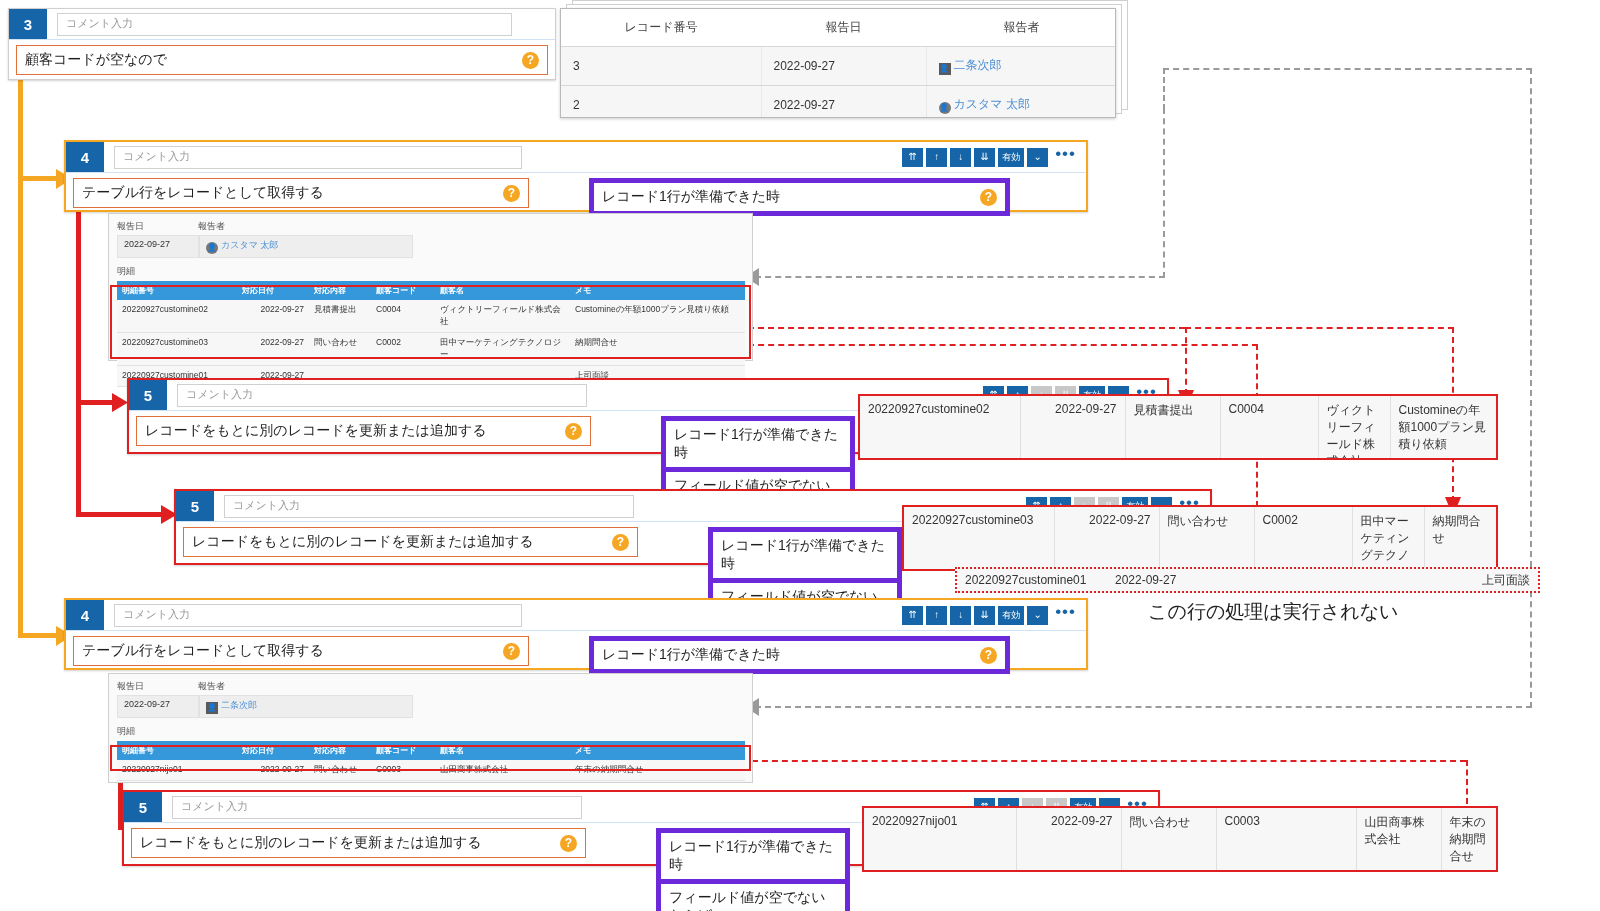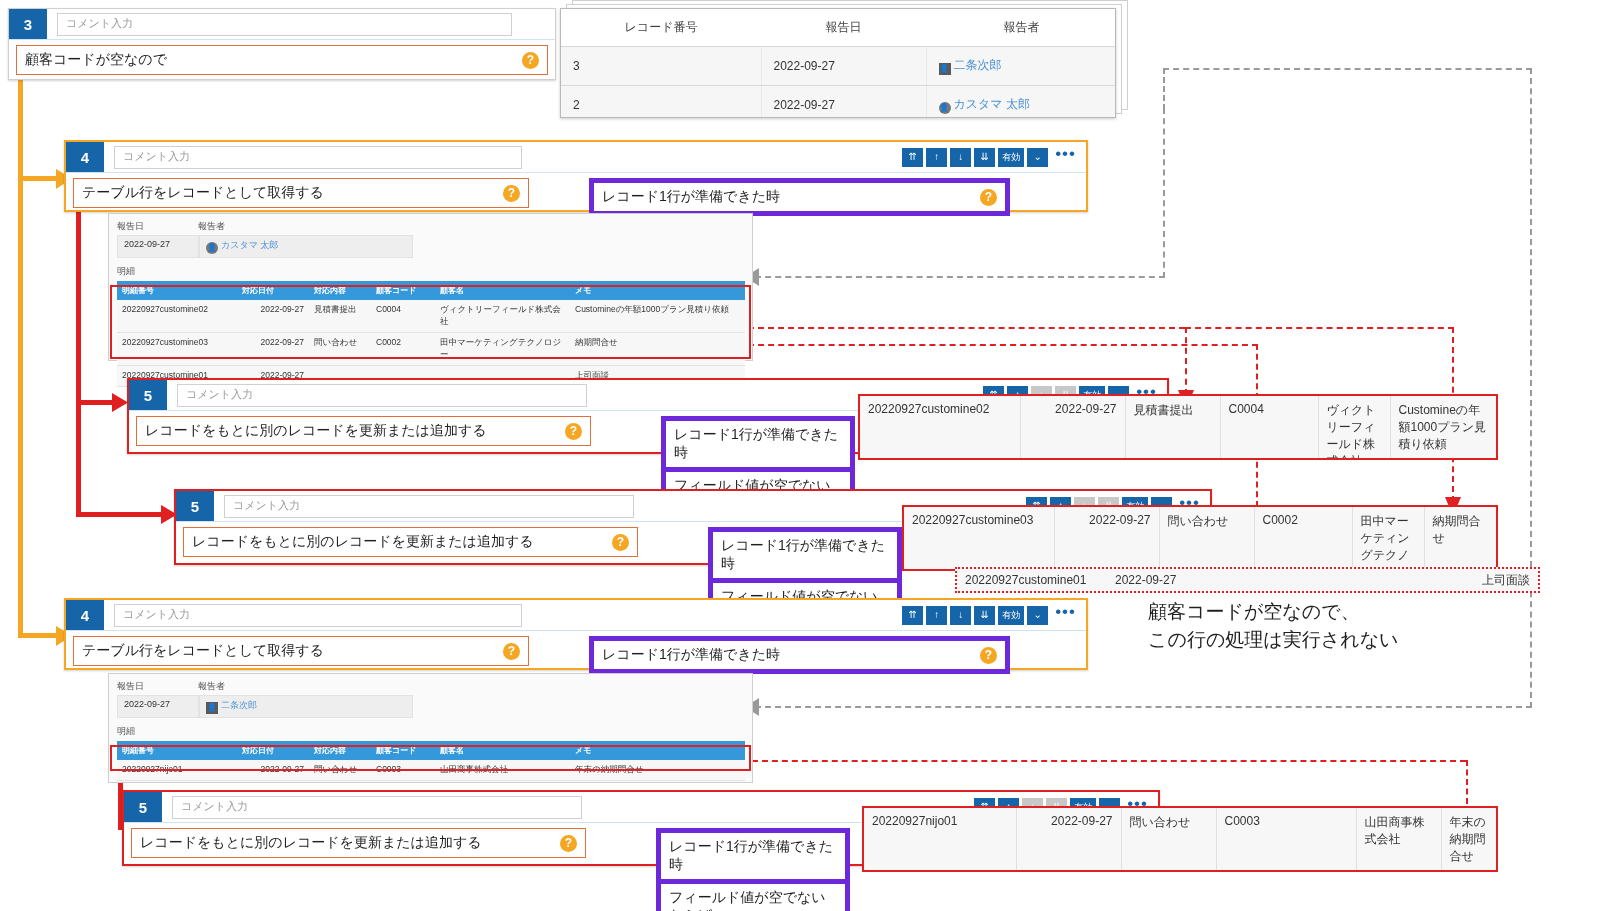--- a/index.html
+++ b/index.html
@@ -373,21 +373,20 @@
     </table>
 </div>
 
 <div class="abs dotted-row" style="left:955px;top:567px;width:585px;height:26px;padding:0 8px;">
   <span style="width:150px;">20220927customine01</span>
   <span style="width:110px;">2022-09-27</span>
   <span style="margin-left:auto;">上司面談</span>
 </div>
 
 <div class="abs note" style="left:1148px;top:598px;width:400px;">
-  <div>顧客コードが空なので、</div>
   <div>この行の処理は実行されない</div>
 </div>
 
 <div class="abs card card-orange" style="left:64px;top:598px;width:1024px;height:72px;">
   <div class="card-row1">
     <div class="stepnum">4</div>
     <div class="comment-input" style="width:398px;">コメント入力</div>
     <div class="toolbar">
       <div class="tbtn">⇈</div>
       <div class="tbtn">↑</div>

